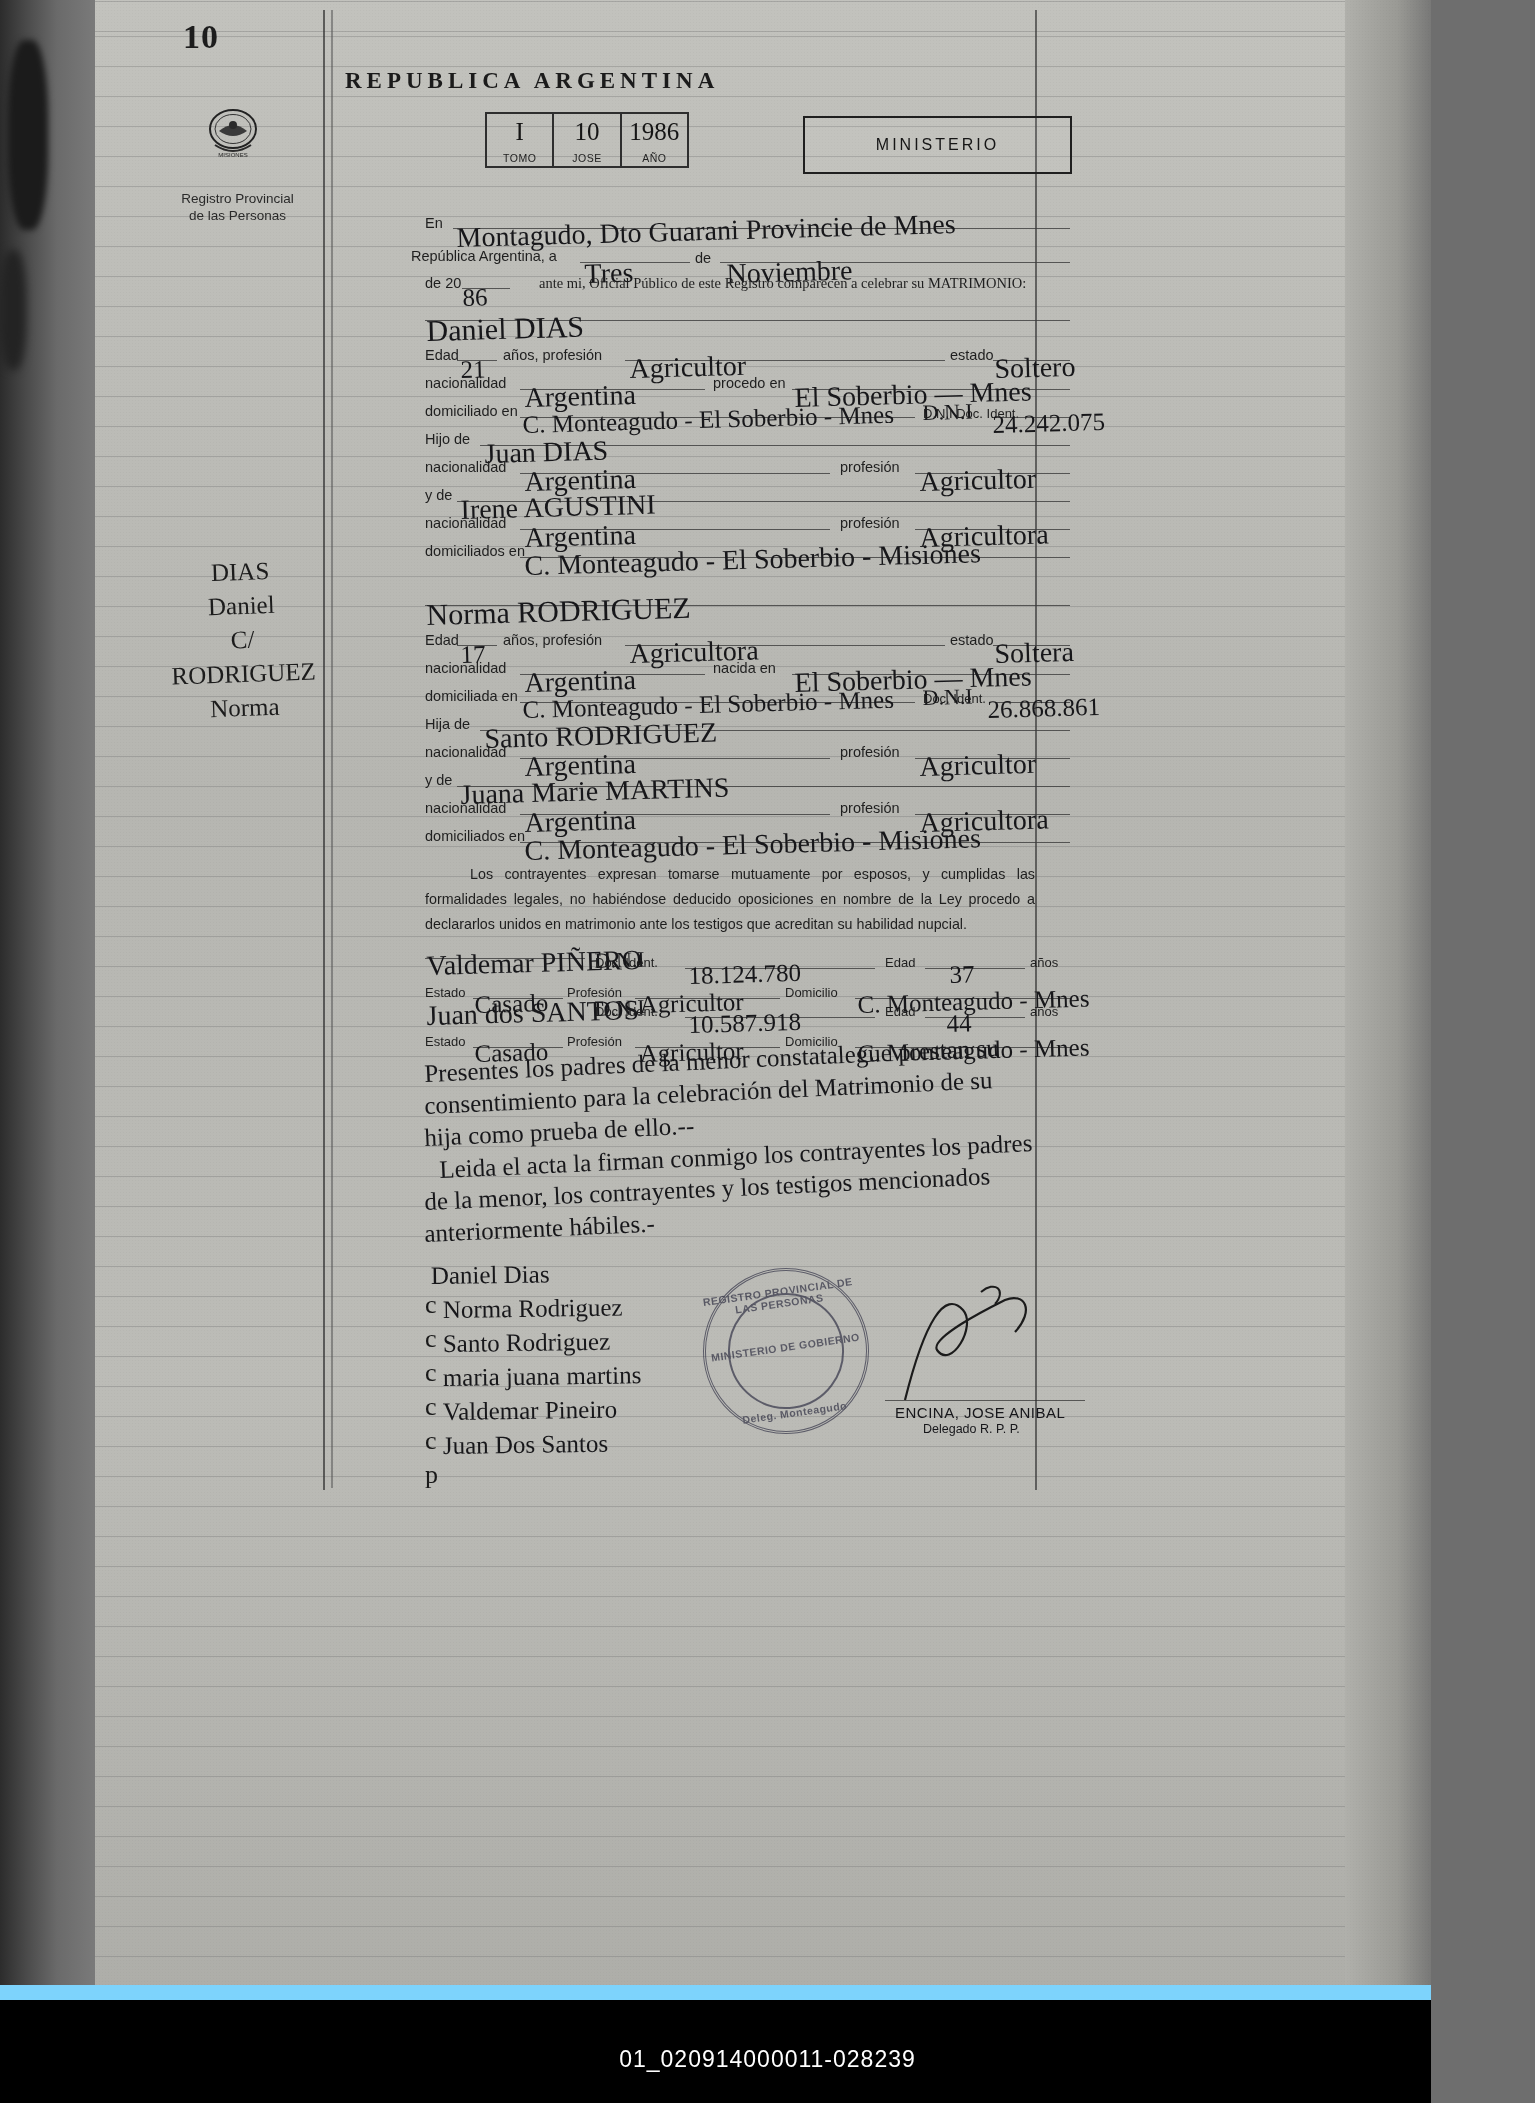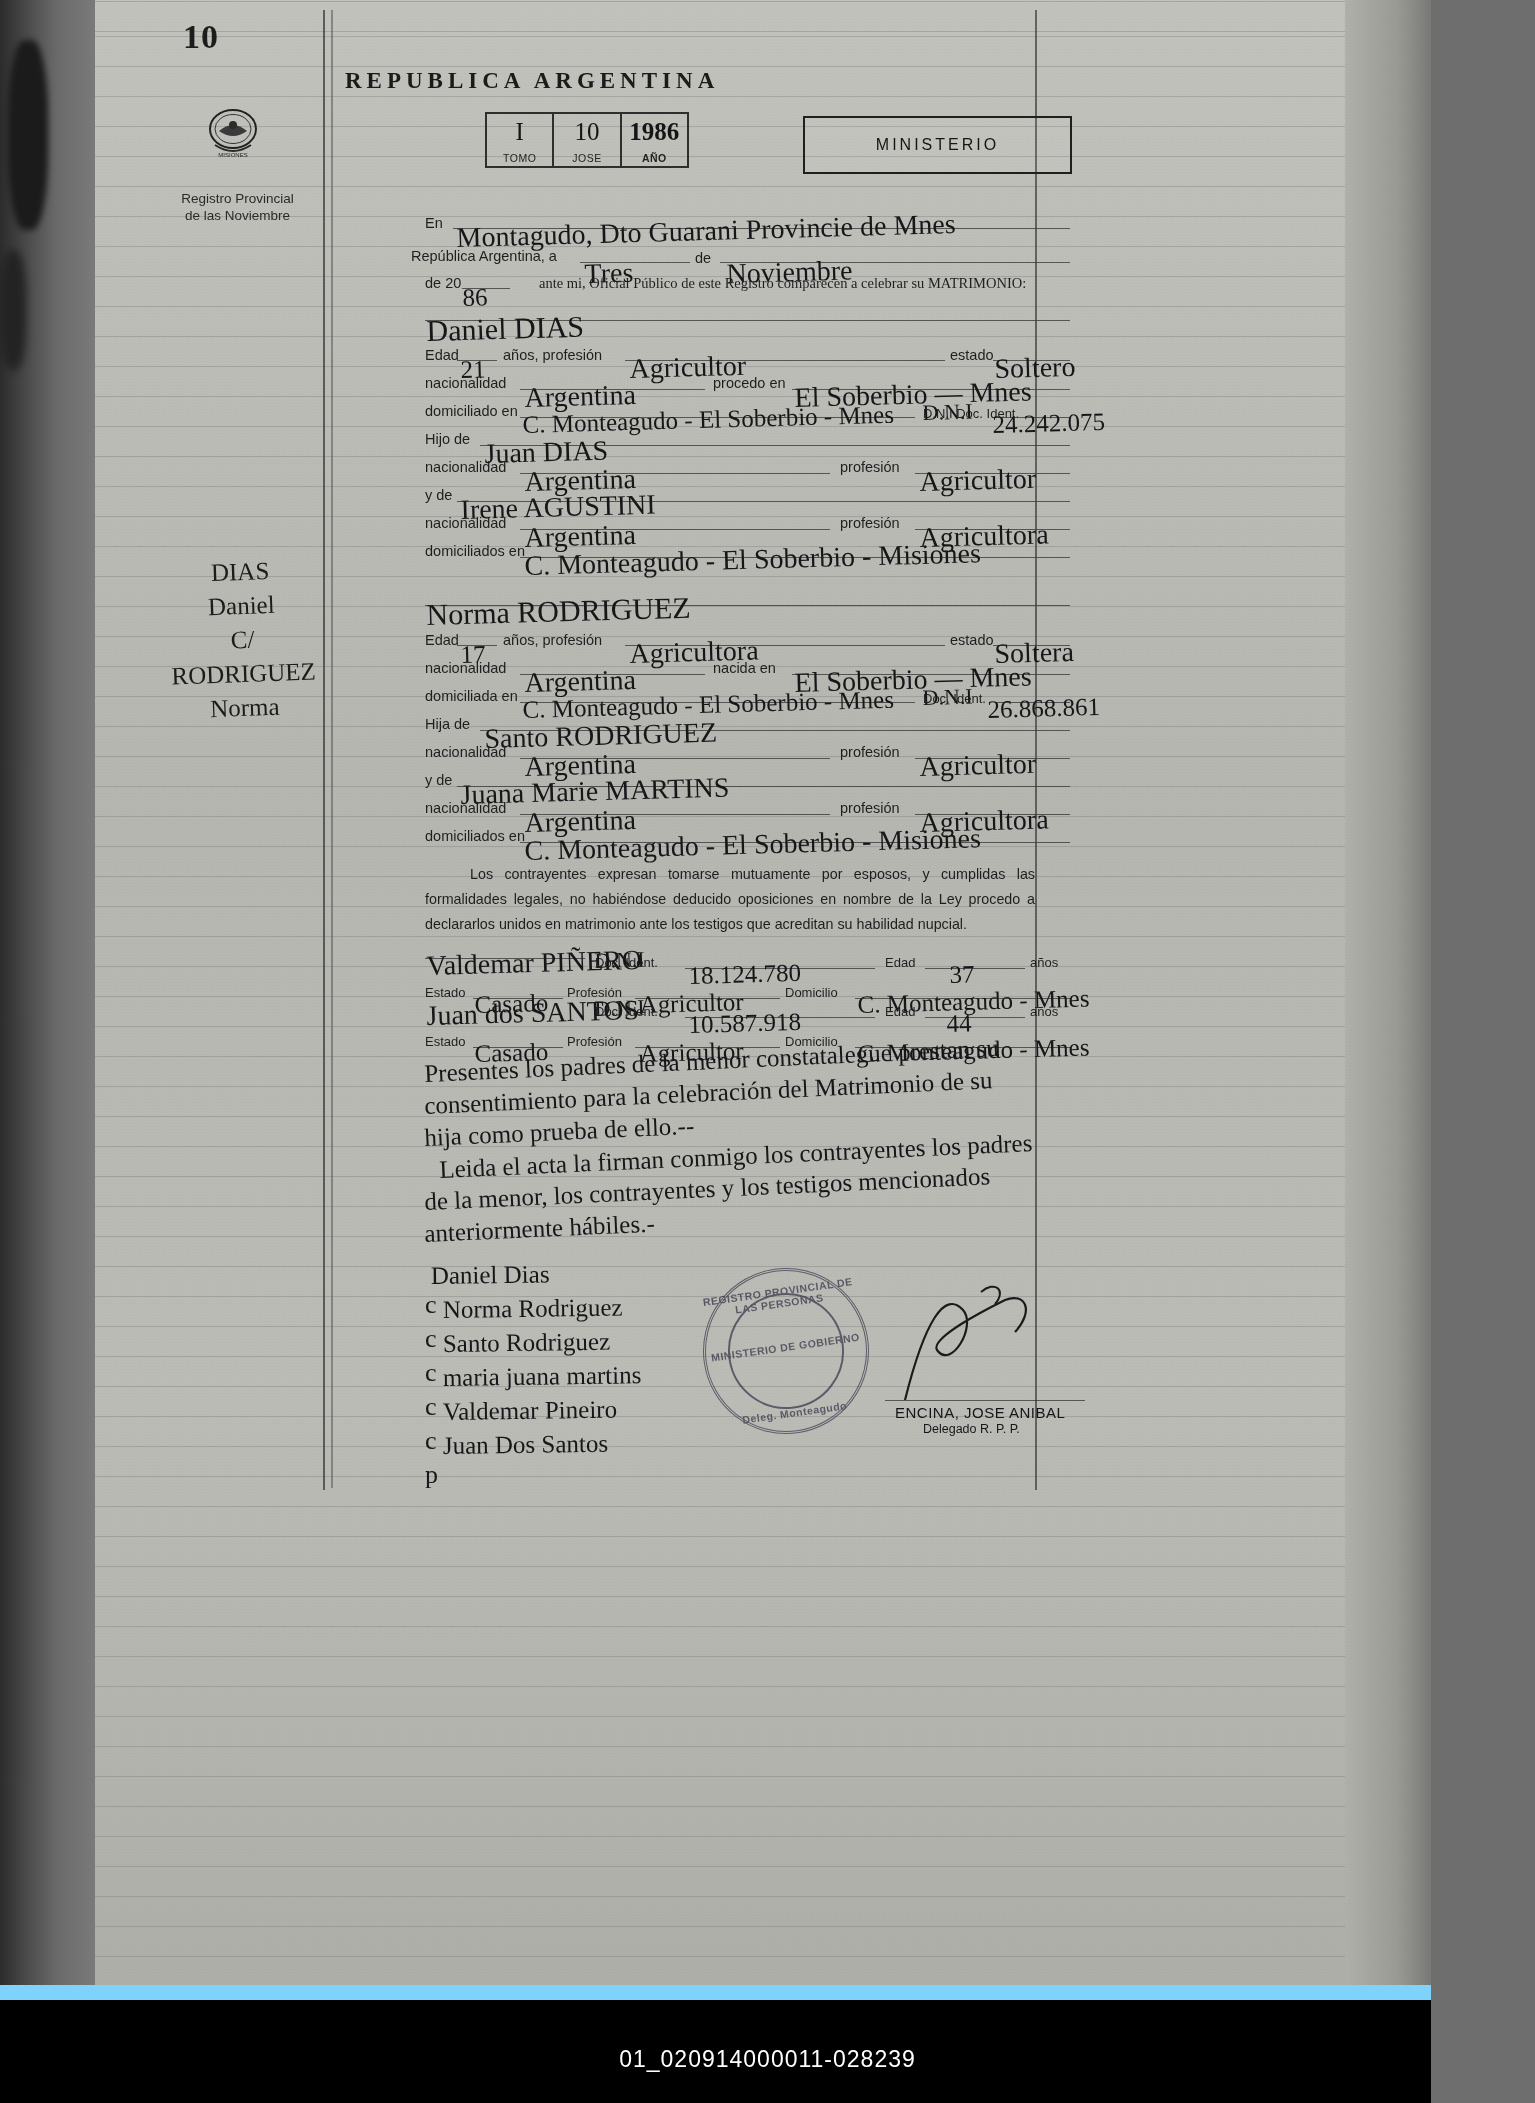--- a/index.html
+++ b/index.html
@@ -39,21 +39,21 @@
   .spine-hand{position:absolute;left:55px;top:555px;width:185px;text-align:center;
     font-family:"Liberation Serif",serif;color:#1c1c1c;font-size:25px;line-height:34px;
     transform:rotate(-2deg);}
   .spine-hand div{white-space:nowrap;}
 
   .title{position:absolute;left:250px;top:68px;font-family:"Liberation Serif",serif;font-size:23px;letter-spacing:5px;color:#1b1b1b;font-weight:bold;}
 
   
   .tbox{position:absolute;left:390px;top:112px;width:200px;height:52px;border:2px solid #2e2e2e;display:flex;}
   .tbox > div{flex:1;border-right:2px solid #2e2e2e;position:relative;}
-  .tbox > div:last-child{border-right:none;font-weight:bold;}
+  .tbox > div:last-child{border-right:none;}
   .tbox .lab{position:absolute;bottom:2px;left:0;right:0;text-align:center;font-size:10.5px;color:#222;letter-spacing:.5px;}
   .tbox .val{position:absolute;top:-6px;left:0;right:0;text-align:center;font-family:"Liberation Serif",serif;font-size:30px;color:#151515;}
 
   .matbox{position:absolute;left:708px;top:116px;width:265px;height:54px;border:2px solid #1f1f1f;
     display:flex;align-items:center;justify-content:center;font-size:16px;letter-spacing:3px;color:#161616;background:rgba(255,255,255,.05);}
 
   
   .lbl{position:absolute;font-size:14.5px;color:#1f1f1f;white-space:nowrap;}
   .lblsm{position:absolute;font-size:13px;color:#1f1f1f;white-space:nowrap;}
 
@@ -117,21 +117,21 @@
         <ellipse cx="28" cy="24" rx="18" ry="14.5" fill="none" stroke="#333" stroke-width="1"></ellipse>
         <path d="M14 26 q14 -12 28 0 q-14 10 -28 0z" fill="#3a3a3a"></path>
         <circle cx="28" cy="20" r="4" fill="#2b2b2b"></circle>
         <path d="M10 40 q18 12 36 0" fill="none" stroke="#2a2a2a" stroke-width="2"></path>
         <text x="28" y="52" font-size="6" text-anchor="middle" fill="#222" font-family="Liberation Sans, sans-serif">MISIONES</text>
       </svg>
     </div>
 
     <div class="regtext">
       <div>Registro Provincial</div>
-      <div>de las Noviembre</div>
+      <div>de las Personas</div>
     </div>
 
     <div class="spine-hand">
       <div>DIAS</div>
       <div>Daniel</div>
       <div>C/</div>
       <div>RODRIGUEZ</div>
       <div>Norma</div>
     </div>
 

